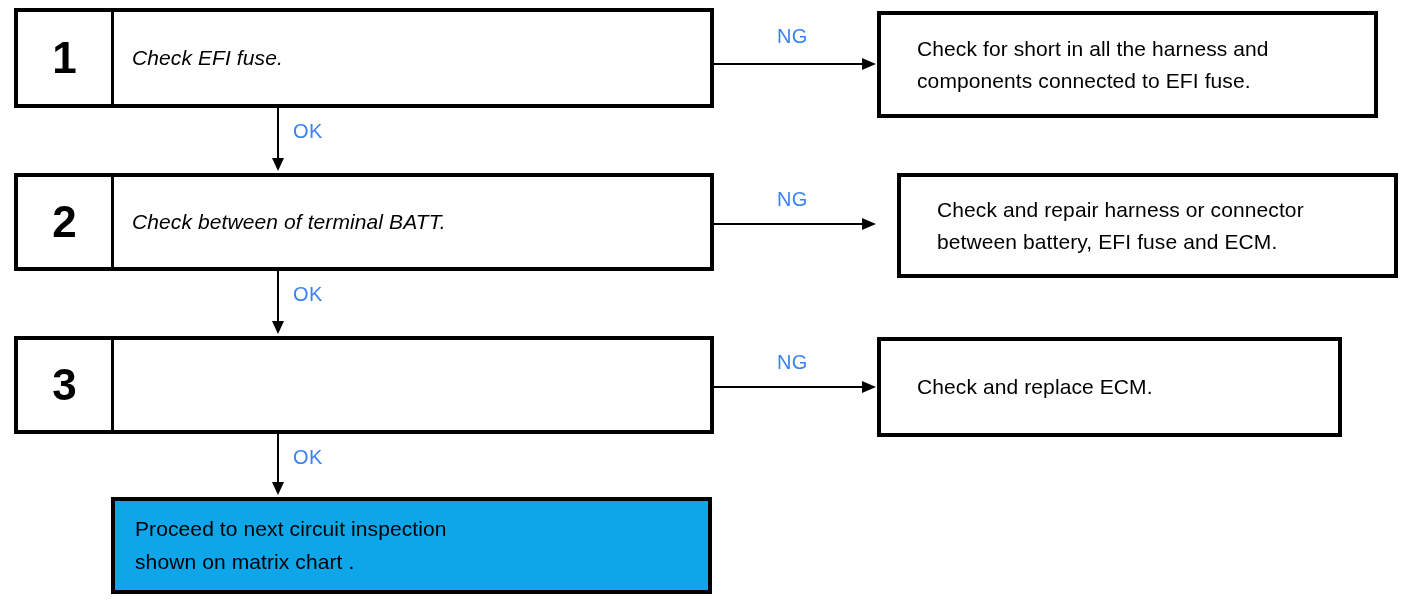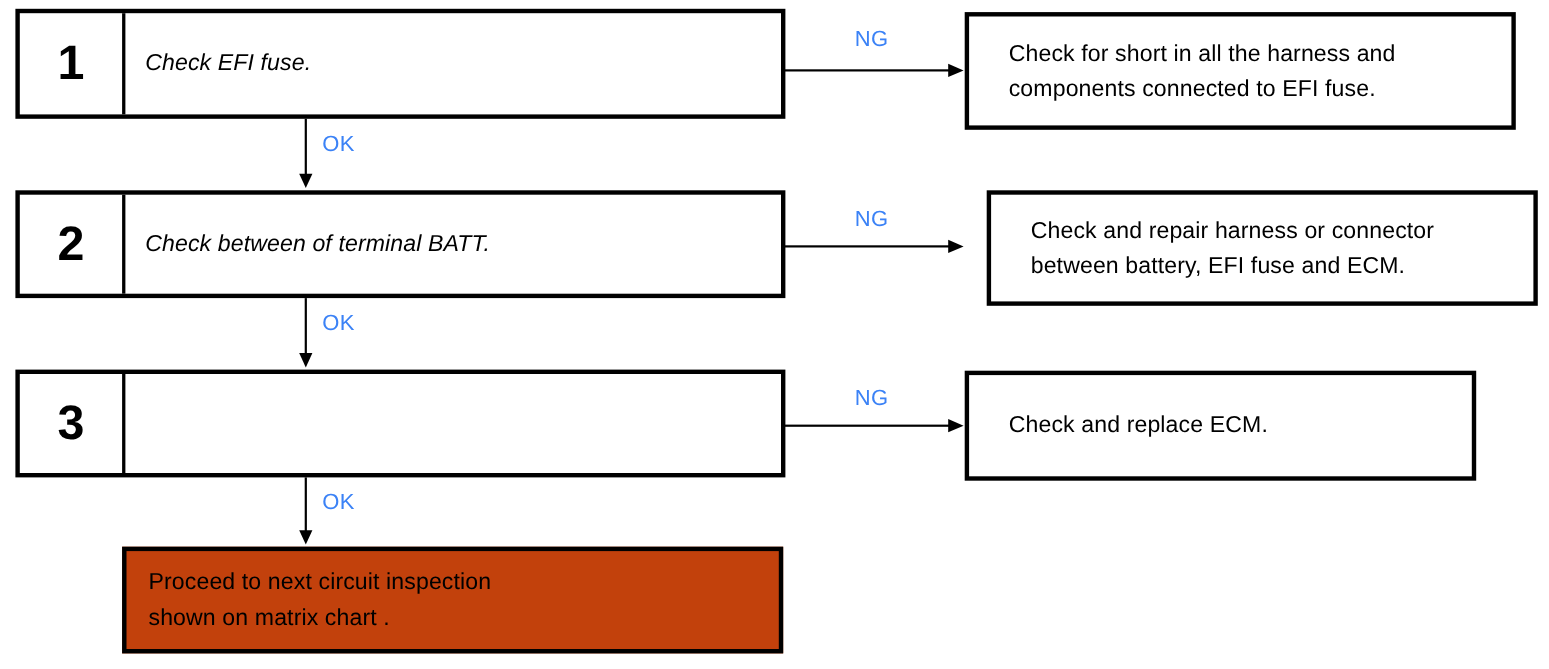--- a/index.html
+++ b/index.html
@@ -69,21 +69,21 @@
     color: #000000;
     letter-spacing: 0.1px;
     white-space: pre-line;
   }
 
   
   .terminal-box {
     position: absolute;
     box-sizing: border-box;
     border: 4px solid #000000;
-    background: #c2410c;
+    background: #0ea5e9;
     display: flex;
     align-items: center;
     padding-left: 20px;
   }
   .terminal-text {
     font-size: 21px;
     line-height: 1.55;
     color: #000000;
     letter-spacing: 0.1px;
     white-space: pre-line;

